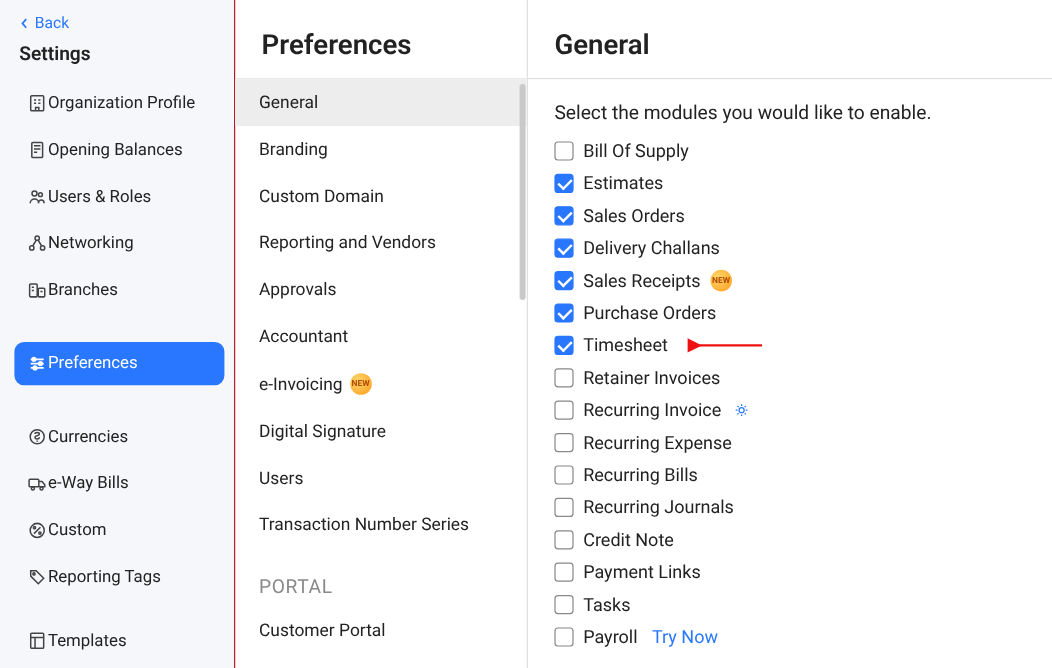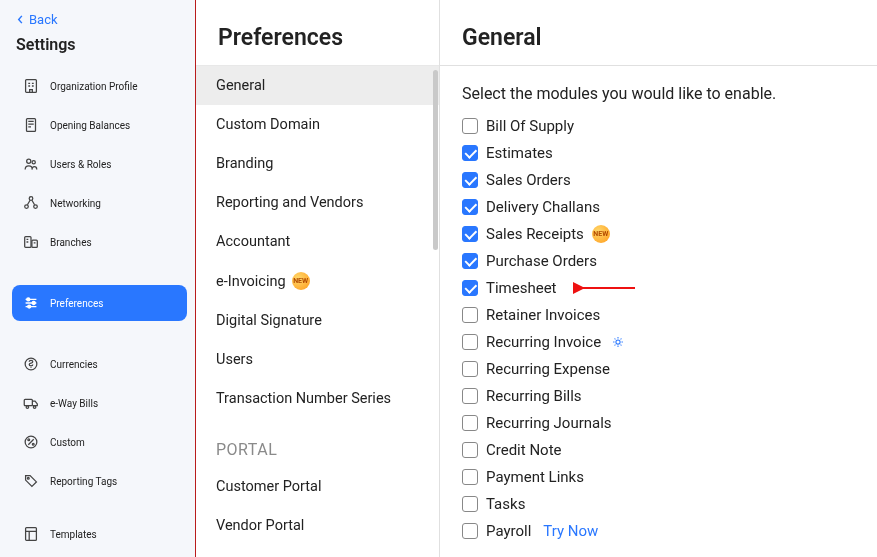--- a/index.html
+++ b/index.html
@@ -17,23 +17,23 @@
   }
   .back-link {
     display: inline-flex; align-items: center; gap: 4px;
     color: #2977ff; font-size: 13px; margin: 2px 0 6px 4px; cursor: pointer;
   }
   .back-link svg { width: 9px; height: 9px; }
   .settings-title {
     font-size: 16px; font-weight: 600; margin: 2px 0 14px 4px;
   }
   .nav-item {
-    display: flex; align-items: center; gap: 10px;
+    display: flex; align-items: center; 
     padding: 9px 10px; border-radius: 8px; cursor: pointer;
-    font-size: 10px; color: #222; margin-bottom: 3px;
+    font-size: 14px; color: #222; margin-bottom: 3px;
   }
   .nav-item.active {
     background: #2977ff; color: #fff;
   }
   .nav-item .icon { width: 18px; height: 18px; display:inline-flex; align-items:center; justify-content:center; flex-shrink:0; }
   .nav-item .icon svg { stroke: #444; }
   .nav-item.active .icon svg { stroke: #fff; }
   .nav-gap { height: 22px; }
 
   
@@ -253,27 +253,30 @@
   </div>
 
   <div class="col-prefs">
     <div class="prefs-header">Preferences</div>
     <div class="prefs-body">
 
       <div class="pref-item active">
         <span>General</span>
       </div>
       <div class="pref-item">
+        <span>Branding</span>
+      </div>
+      <div class="pref-item">
         <span>Custom Domain</span>
       </div>
       <div class="pref-item">
-        <span>Branding</span>
-      </div>
-      <div class="pref-item">
         <span>Reporting and Vendors</span>
+      </div>
+      <div class="pref-item">
+        <span>Approvals</span>
       </div>
       <div class="pref-item">
         <span>Accountant</span>
       </div>
       <div class="pref-item">
         <span>e-Invoicing</span>
         <span class="badge-new">NEW</span>
       </div>
       <div class="pref-item">
         <span>Digital Signature</span>

